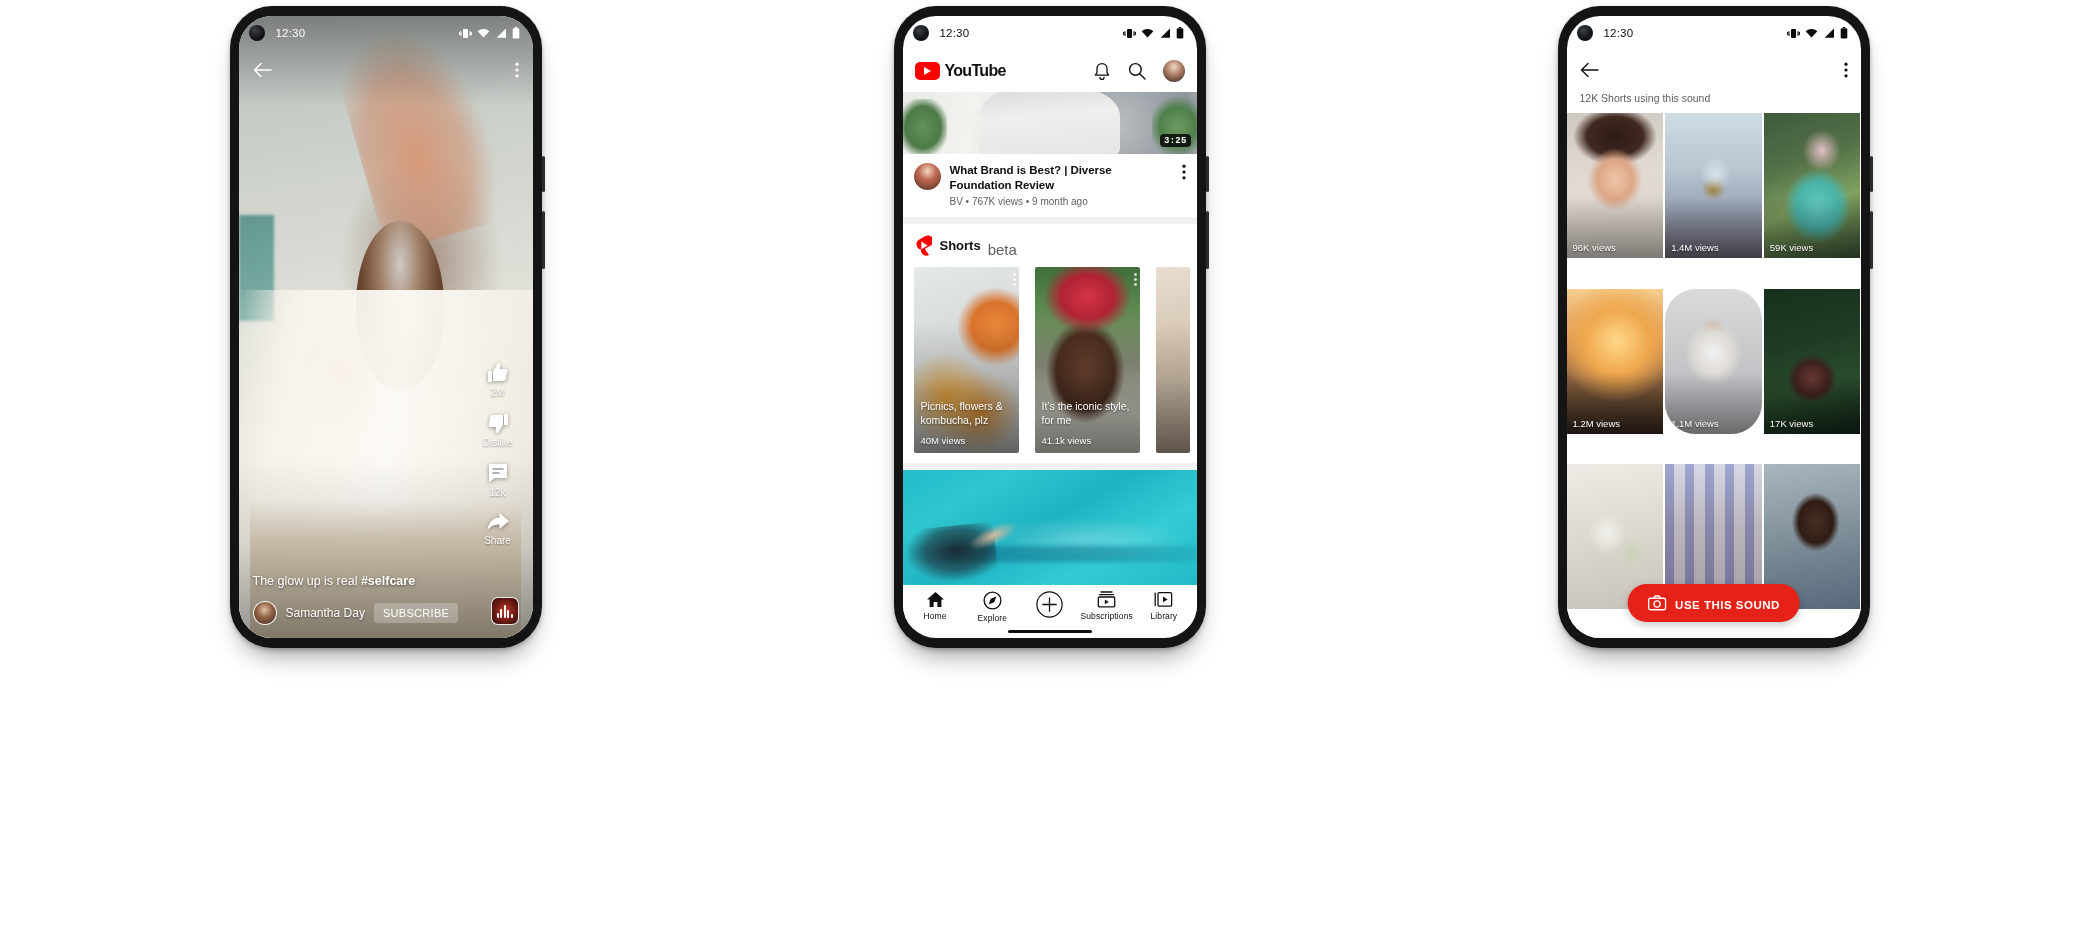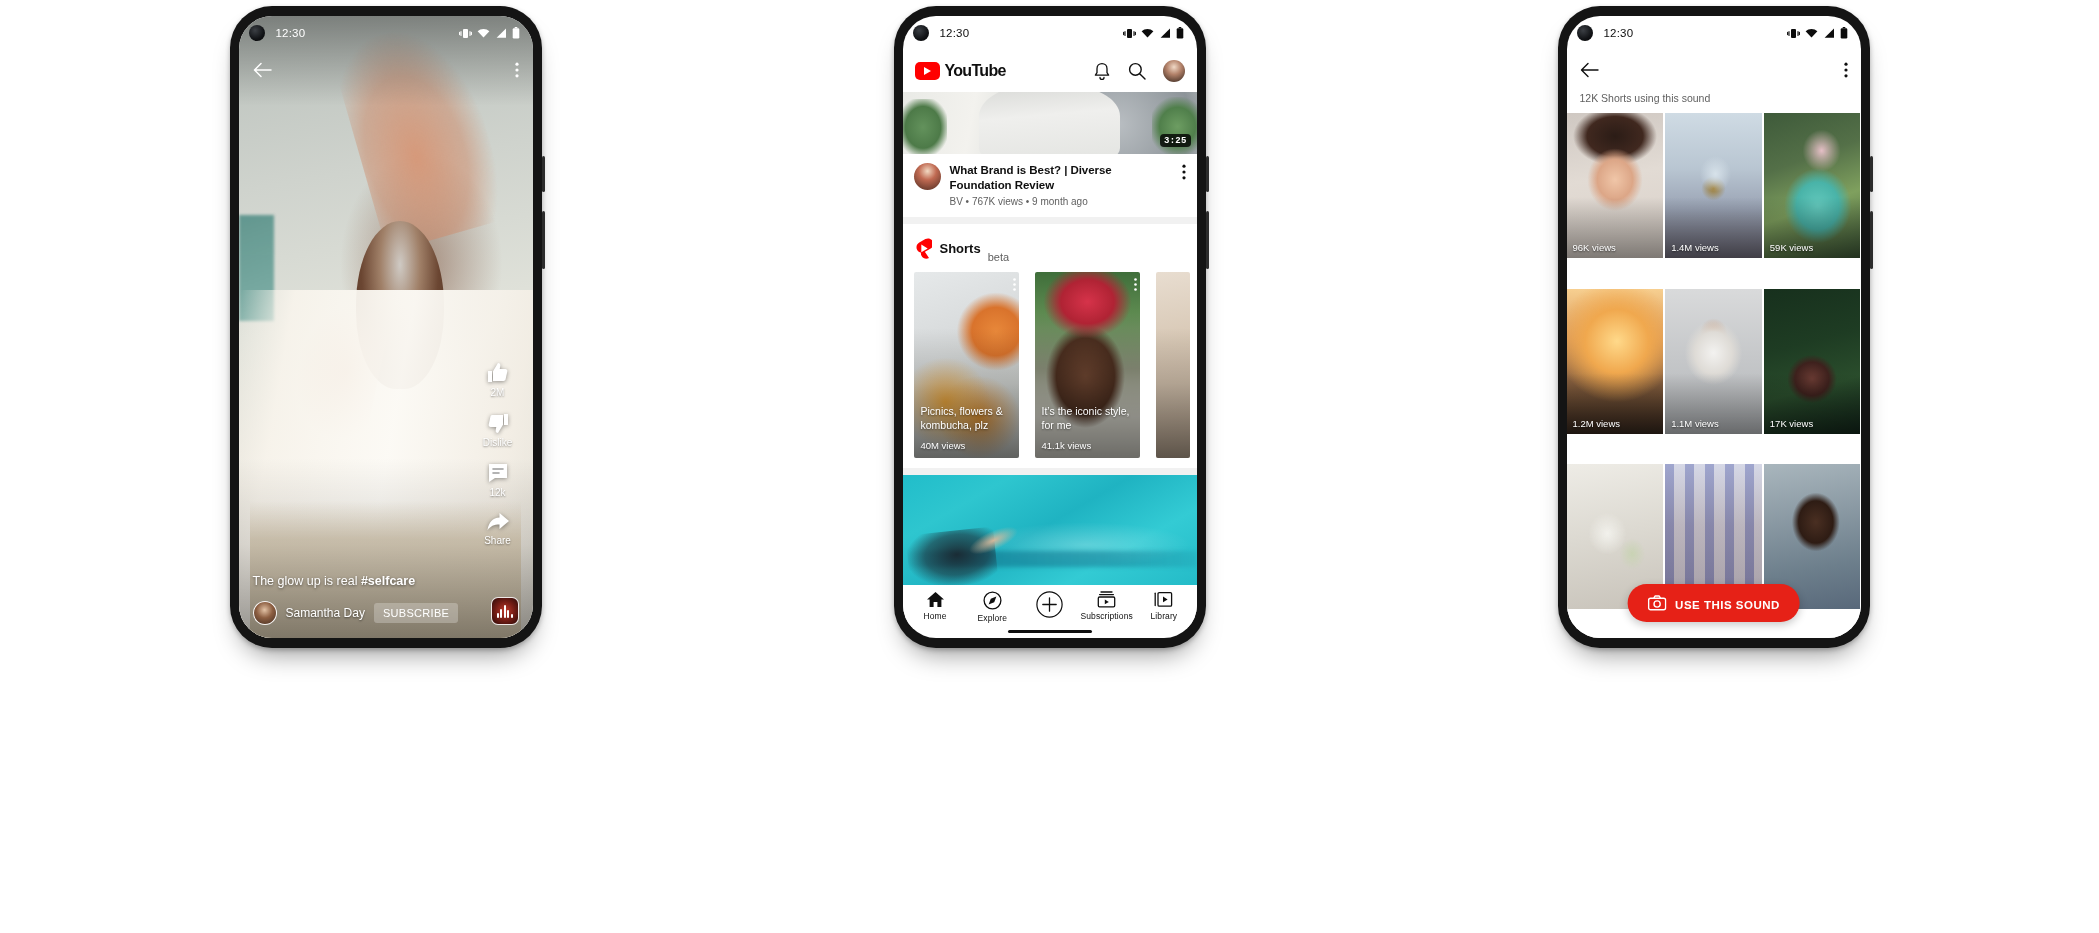--- a/index.html
+++ b/index.html
@@ -245,21 +245,21 @@
   .vi-sub { font-size: 10px; color: #606060; margin-top: 3px; }
   .vi-more { flex: 0 0 auto; padding-top: 1px; cursor: pointer; }
   .sep { height: 7px; background: #f1f1f1; }
   .shorts-shelf { background: #fff; padding: 9px 0 10px 0; }
   .shelf-head { display: flex; align-items: center; gap: 7px; padding: 0 11px 9px 11px; }
   .shorts-logo {
     width: 19px; height: 22px;
     display: flex; align-items: center; justify-content: center;
   }
   .shelf-title { font-size: 13px; font-weight: 700; color: #0f0f0f; }
-  .shelf-beta { font-size: 11px; color: #606060; align-self: flex-start; margin-top: 18px; }
+  .shelf-beta { font-size: 15px; color: #606060; align-self: flex-start; margin-top: 8px; }
   .shelf-row { display: flex; gap: 16px; padding-left: 11px; overflow: hidden; }
   .short-card {
     position: relative; flex: 0 0 auto;
     width: 105px; height: 186px; border-radius: 2px; overflow: hidden;
     cursor: pointer;
   }
   .short-card.c1 {
     background:
       radial-gradient(circle at 78% 32%, #e8883a 0%, #d9732c 16%, rgba(217,115,44,0) 26%),
       radial-gradient(circle at 30% 70%, #e7a33c 0%, rgba(231,163,60,0) 30%),
@@ -385,21 +385,21 @@
   .g3 { background:
       radial-gradient(ellipse 46% 34% at 56% 64%, #63c9bd 0%, #49b3a8 48%, rgba(73,179,168,0) 76%),
       radial-gradient(ellipse 30% 22% at 60% 26%, #e5bfc6 0%, rgba(229,191,198,0) 66%),
       linear-gradient(160deg, #3e5a3a 0%, #547048 34%, #7fa05e 62%, #3c5636 100%); }
   .g4 { background:
       radial-gradient(circle at 52% 36%, #ffd98a 0%, #f0a84e 30%, rgba(240,168,78,0) 58%),
       linear-gradient(180deg, #f7cf90 0%, #d99a5c 34%, #8a6240 62%, #33251c 100%); }
   .g5 { background:
       radial-gradient(ellipse 40% 30% at 50% 44%, #f3f2f0 0%, #dedbd6 48%, rgba(222,219,214,0) 74%),
       radial-gradient(ellipse 20% 14% at 50% 30%, #caa184 0%, rgba(202,161,132,0) 70%),
-      linear-gradient(180deg, #d9dadb 0%, #c6c8ca 46%, #b2b5b8 100%); }
+      linear-gradient(180deg, #d9dadb 0%, #c6c8ca 46%, #b2b5b8 100%); border-radius: 31px; }
   .g6 { background:
       radial-gradient(ellipse 34% 22% at 50% 62%, #6a3b33 0%, #3e211d 52%, rgba(62,33,29,0) 76%),
       linear-gradient(165deg, #17301d 0%, #1e3c23 38%, #2a4d2c 66%, #12251a 100%); }
   .g7 { background:
       radial-gradient(ellipse 30% 22% at 42% 48%, #f2f1ec 0%, rgba(242,241,236,0) 66%),
       radial-gradient(ellipse 20% 16% at 68% 62%, #c9d3b4 0%, rgba(201,211,180,0) 68%),
       linear-gradient(170deg, #eeece6 0%, #dcd9d1 48%, #c8c3ba 100%); }
   .g8 { background:
       repeating-linear-gradient(90deg, rgba(120,130,190,.55) 0px, rgba(120,130,190,.55) 9px, rgba(220,222,235,.5) 9px, rgba(220,222,235,.5) 20px),
       linear-gradient(180deg, #cfd2e2 0%, #9b8d92 42%, #6d5c5e 100%); }

